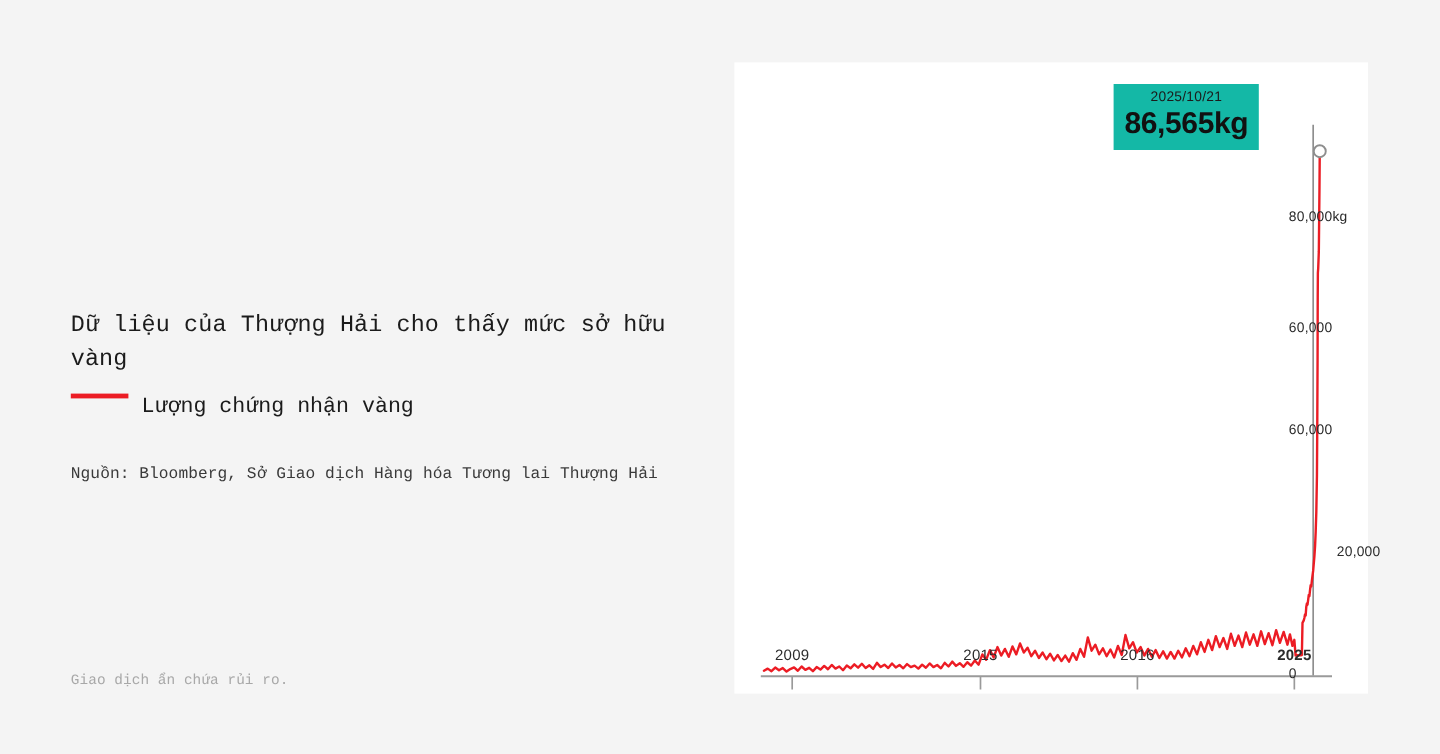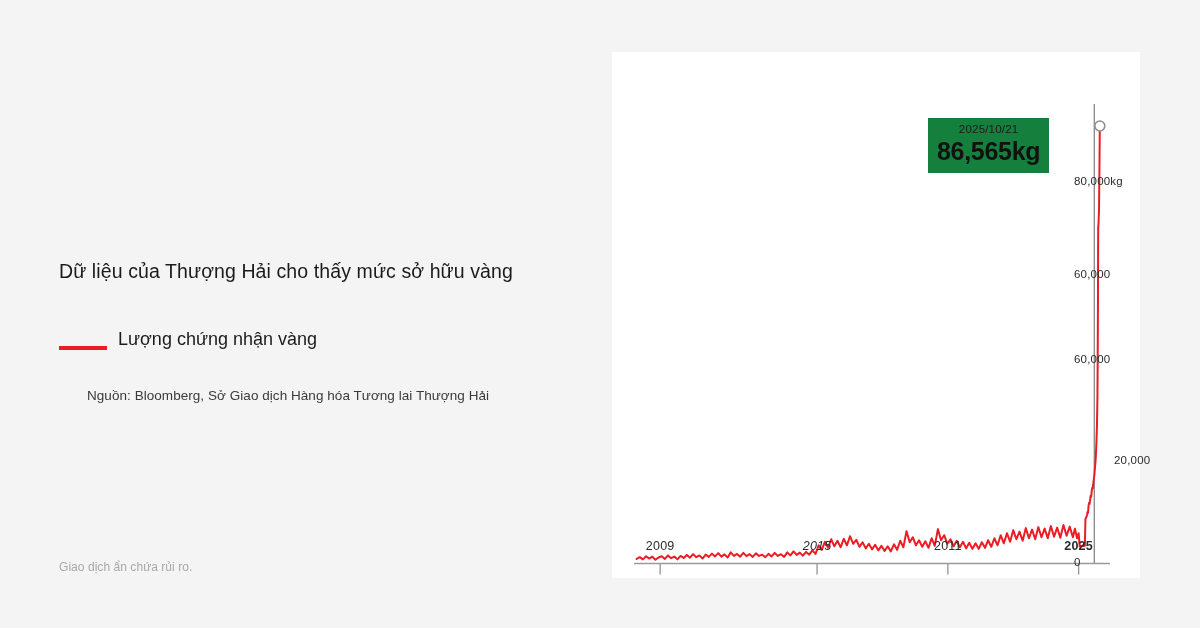--- a/index.html
+++ b/index.html
@@ -15,62 +15,62 @@
     position: relative;
   }
 
   
   #left-column {
     position: absolute;
     left: 0;
     top: 0;
     width: 612px;
     height: 556px;
+    font-family: Liberation Mono, monospace;
   }
 
   #headline {
     position: absolute;
     left: 59px;
     top: 257px;
     width: 520px;
     font-size: 19.5px;
     line-height: 28px;
     color: #1b1b1b;
     letter-spacing: 0.1px;
     font-weight: 400;
   }
   #headline .hl-line { display: block; }
 
   #legend {
     position: absolute;
     left: 59px;
     top: 328px;
     display: flex;
-    align-items: flex-end;
+    align-items: flex-start;
   }
   #legend-swatch {
     width: 48px;
     height: 4px;
     background: #ec1c24;
     margin-right: 11px;
   }
   #legend-label {
     font-size: 18px;
     color: #1b1b1b;
     line-height: 22px;
   }
 
   #source-note {
     position: absolute;
     left: 59px;
     top: 388px;
     font-size: 13.5px;
     color: #3a3a3a;
     letter-spacing: 0.05px;
-    margin-left: 28px;
   }
 
   #disclaimer {
     position: absolute;
     left: 59px;
     top: 560px;
     font-size: 12px;
     color: #a8a8a8;
     letter-spacing: 0.05px;
   }
@@ -184,23 +184,23 @@
   <div id="y-ticks">
       <div class="y-tick" style="top: 99.1795px; margin-top: 24px;">80,000kg</div>
       <div class="y-tick" style="top: 200.26px; margin-top: 16px;">60,000</div>
       <div class="y-tick" style="top: 301.34px;">60,000</div>
       <div class="y-tick" style="top: 402.42px; margin-left: 40px;">20,000</div>
       <div class="y-tick" style="top: 503.5px;">0</div>
     </div>
 
   <div id="x-ticks">
       <div class="x-tick" style="left: 48.1538px;">2009</div>
-      <div class="x-tick" style="left: 205.077px; font-style: italic;">2015</div>
-      <div class="x-tick" style="left: 335.846px;">2011</div>
+      <div class="x-tick" style="left: 205.077px;">2015</div>
+      <div class="x-tick" style="left: 335.846px;">2016</div>
       <div class="x-tick" style="left: 466.615px; font-weight: bold;">2025</div>
     </div>
 
-  <div id="annotation" style="background: #15803d; margin-top: 48px;">
+  <div id="annotation" style="background: #14b8a6;">
     <div id="annotation-date">2025/10/21</div>
     <div id="annotation-value">86,565kg</div>
   </div>
 
 </div>
 
 </body></html>

